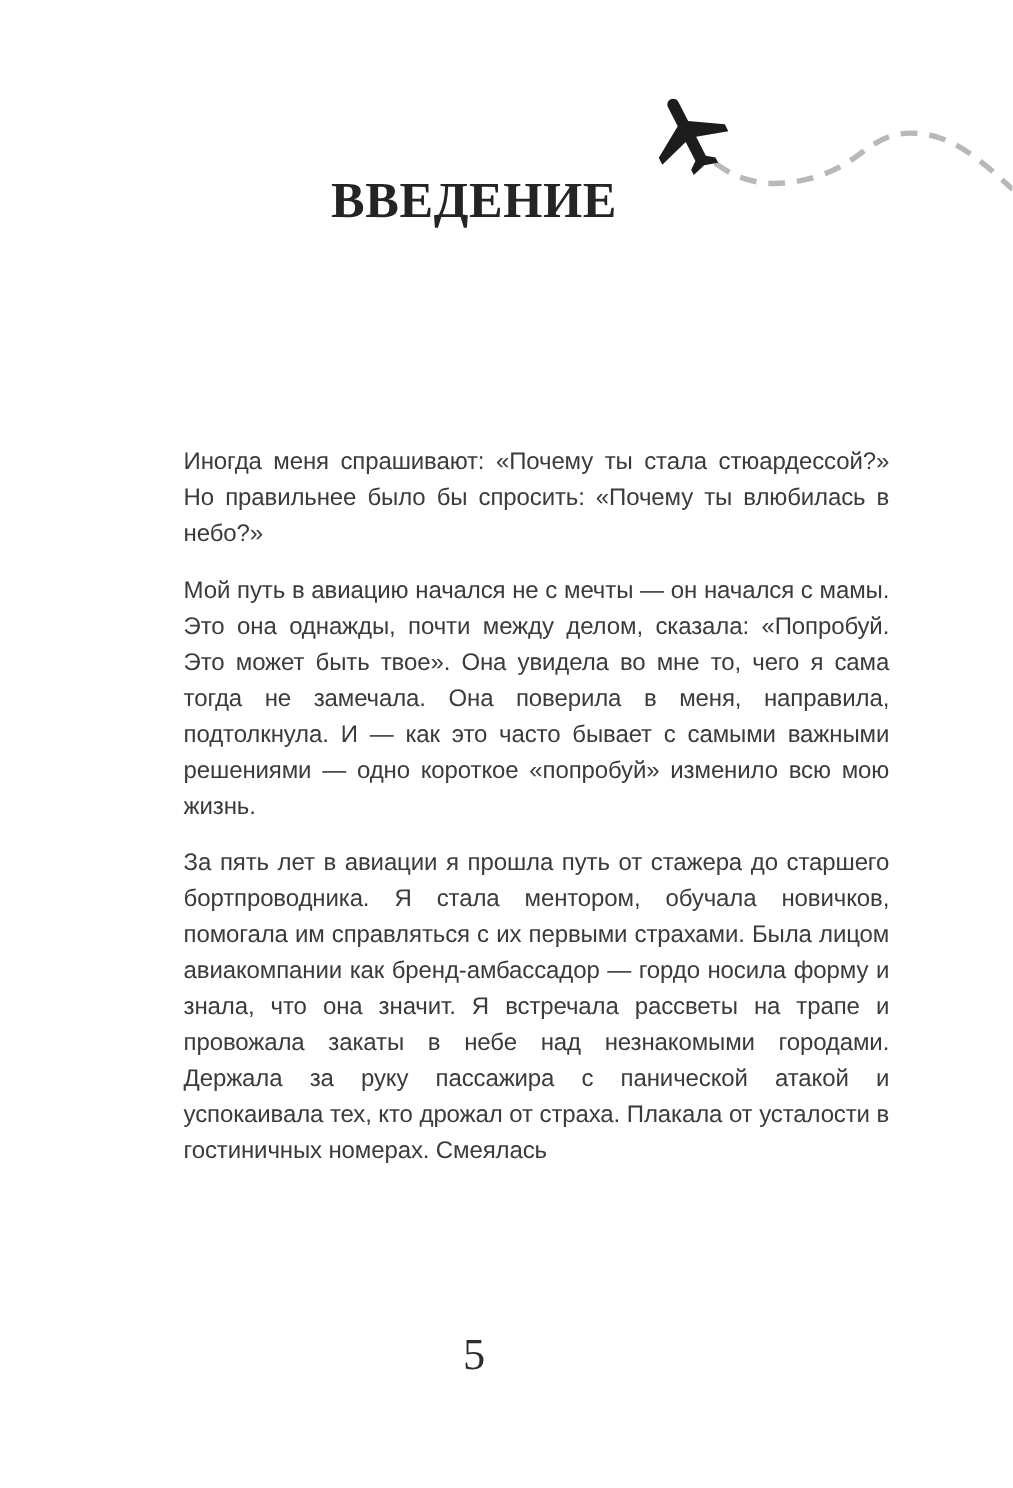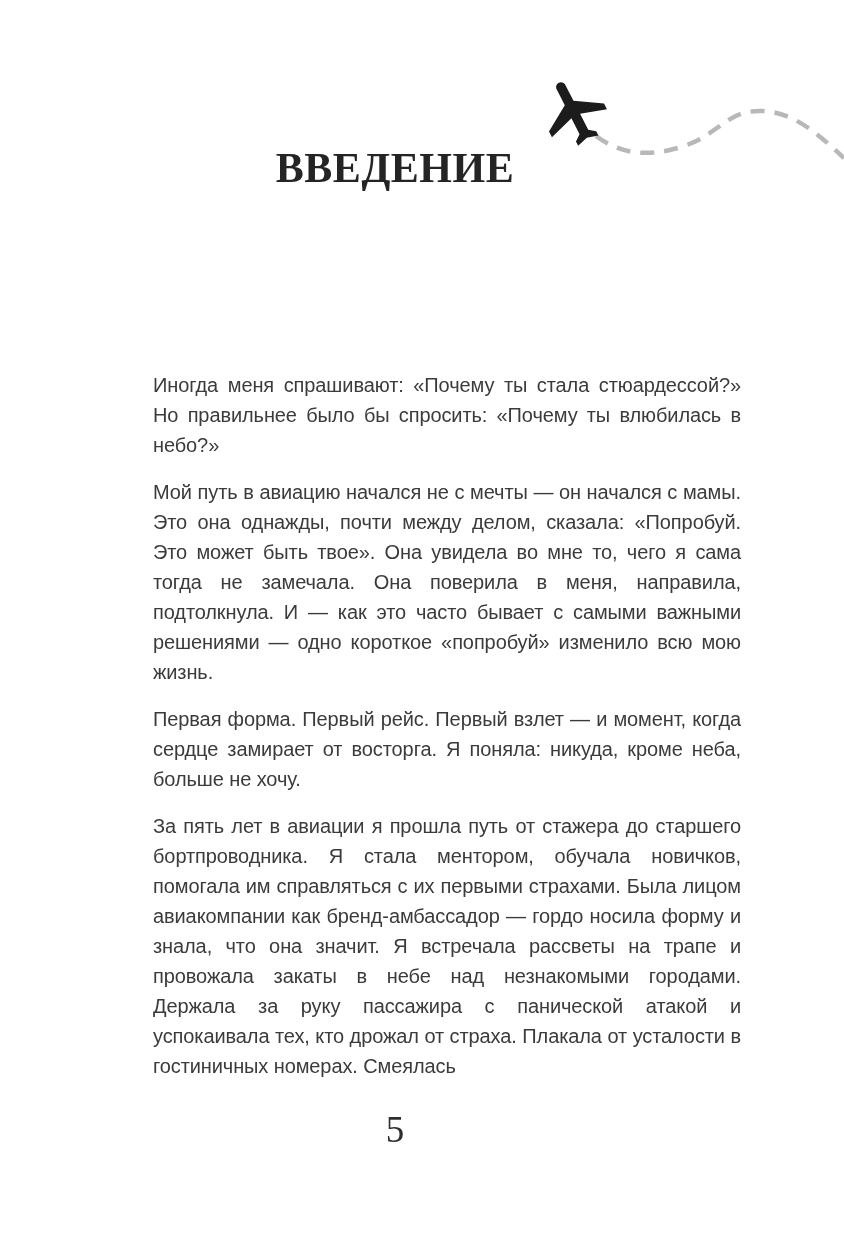--- a/index.html
+++ b/index.html
@@ -97,19 +97,18 @@
     </div>
   </div>
 
   <header class="chapter-title">
     <div>ВВЕДЕНИЕ</div>
   </header>
 
   <main class="body-text">
     <p>Иногда меня спрашивают: «Почему ты стала стюардессой?» Но правильнее было бы спросить: «Почему ты влюбилась в небо?»</p>
     <p>Мой путь в авиацию начался не с мечты — он начался с мамы. Это она однажды, почти между делом, сказала: «Попробуй. Это может быть твое». Она увидела во мне то, чего я сама тогда не замечала. Она поверила в меня, направила, подтолкнула. И — как это часто бывает с самыми важными решениями — одно короткое «попробуй» изменило всю мою жизнь.</p>
-    <p>Первая форма. Первый рейс. Первый взлет — и момент, когда сердце замирает от восторга. Я поняла: никуда, кроме неба, больше не хочу.</p>
     <p>За пять лет в авиации я прошла путь от стажера до старшего бортпроводника. Я стала ментором, обучала новичков, помогала им справляться с их первыми страхами. Была лицом авиакомпании как бренд-амбассадор — гордо носила форму и знала, что она значит. Я встречала рассветы на трапе и провожала закаты в небе над незнакомыми городами. Держала за руку пассажира с панической атакой и успокаивала тех, кто дрожал от страха. Плакала от усталости в гостиничных номерах. Смеялась</p>
   </main>
 
   <footer class="page-number">5</footer>
 
 </div>
 
 </body></html>

